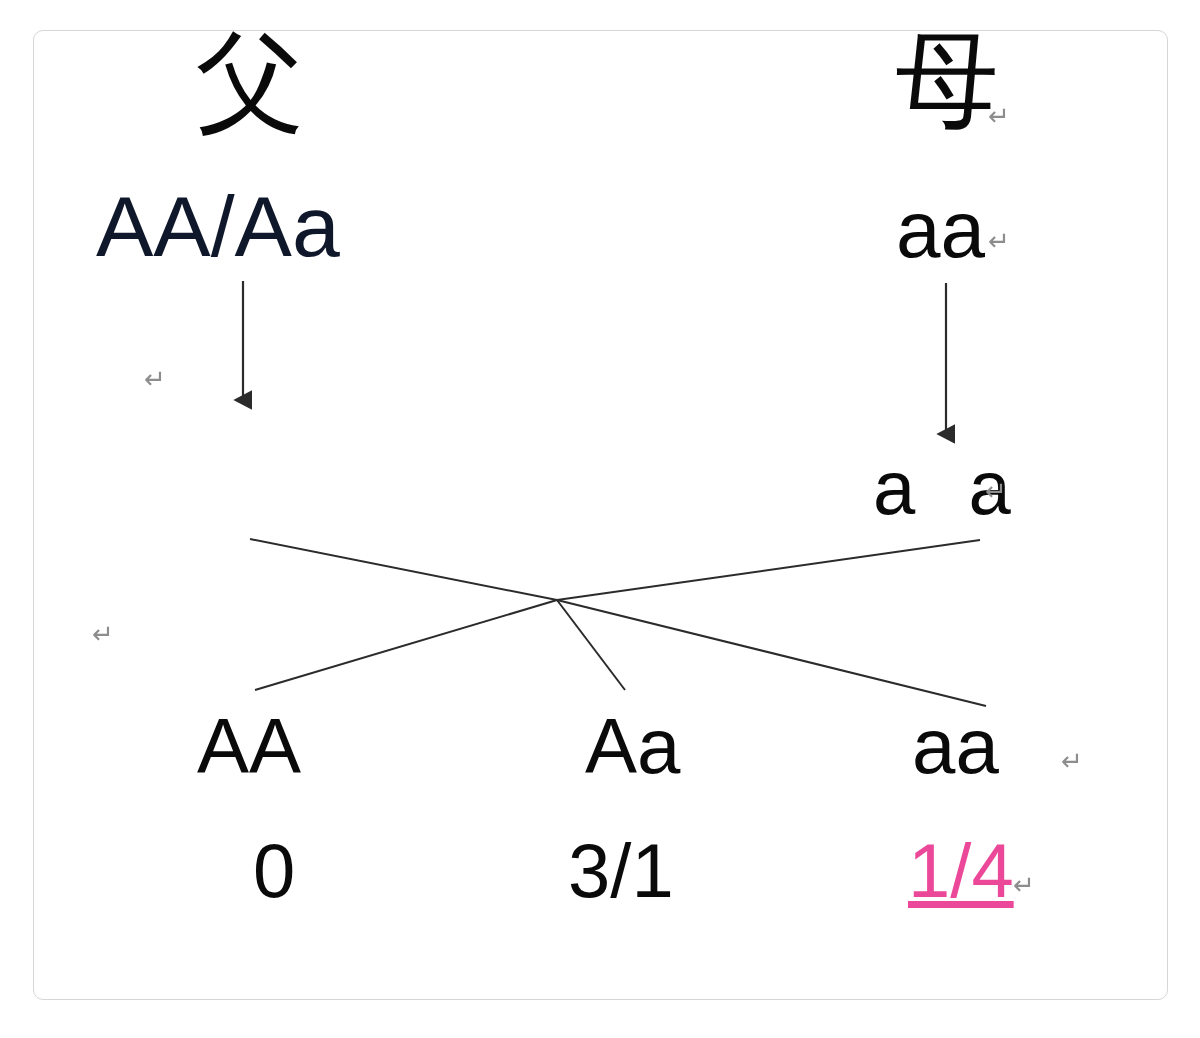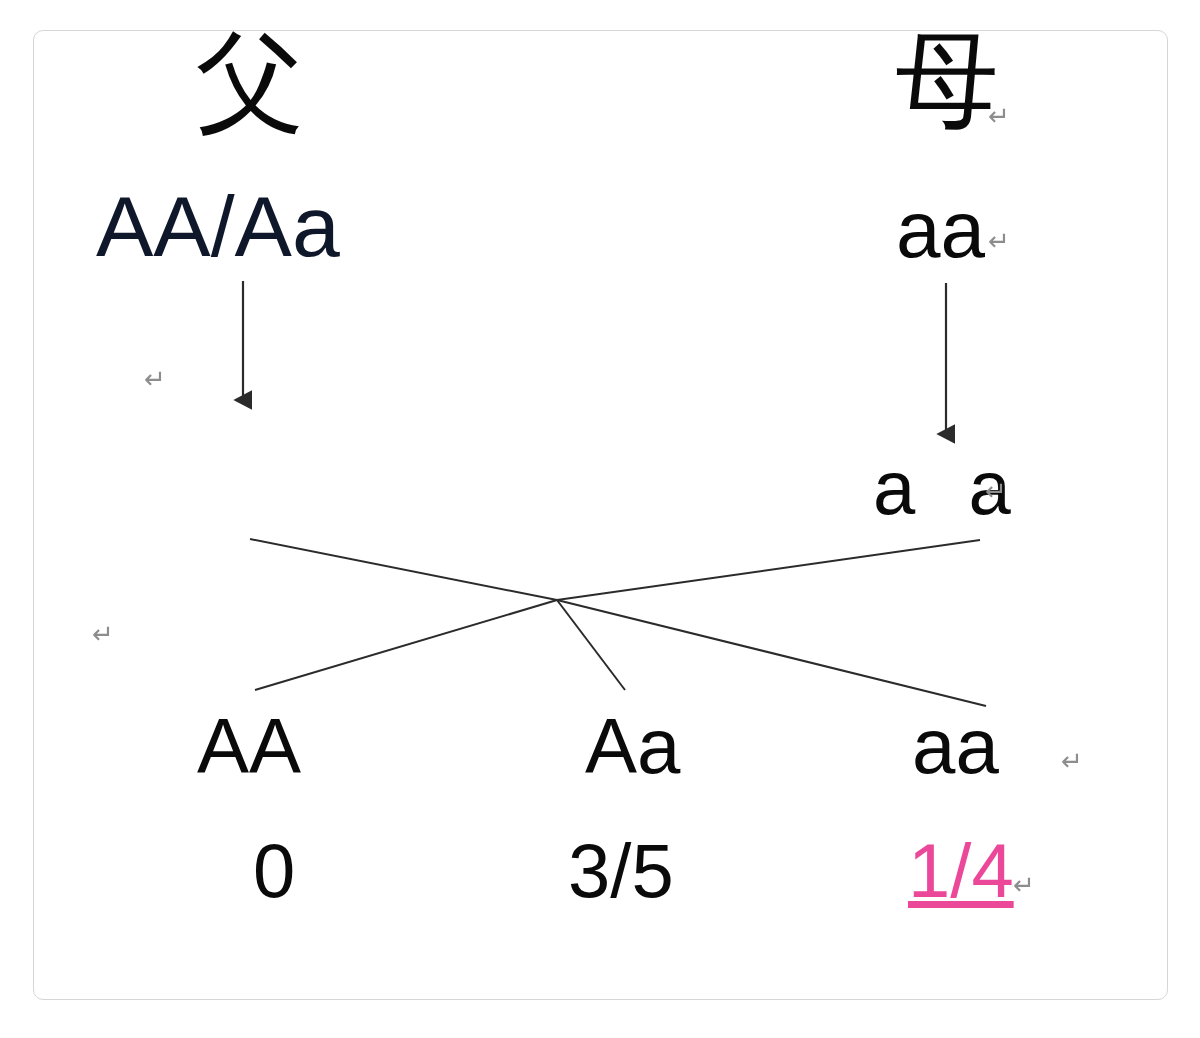--- a/index.html
+++ b/index.html
@@ -134,21 +134,21 @@
   <div class="txt p-mother-gam" style="color: rgb(10, 10, 10);">a a</div>
 
   <div class="txt p-off-aa-dom" style="color: rgb(10, 10, 10);">AA</div>
 
   <div class="txt p-off-het" style="color: rgb(10, 10, 10);">Aa</div>
 
   <div class="txt p-off-rec" style="color: rgb(10, 10, 10);">aa</div>
 
   <div class="txt p-ratio-0" style="color: rgb(10, 10, 10);">0</div>
 
-  <div class="txt p-ratio-34" style="color: rgb(10, 10, 10);">3/5</div>
+  <div class="txt p-ratio-34" style="color: rgb(10, 10, 10);">3/1</div>
 
   <div class="txt p-ratio-14" style="color: #ec4899; text-decoration: underline;">1/4</div>
 
   <div class="ret r-mother-char" style="color: rgb(141, 141, 141);">↵</div>
 
   <div class="ret r-mother-geno" style="color: rgb(141, 141, 141);">↵</div>
 
   <div class="ret r-left-mid" style="color: rgb(141, 141, 141);">↵</div>
 
   <div class="ret r-mother-gam" style="color: rgb(141, 141, 141);">↵</div>

